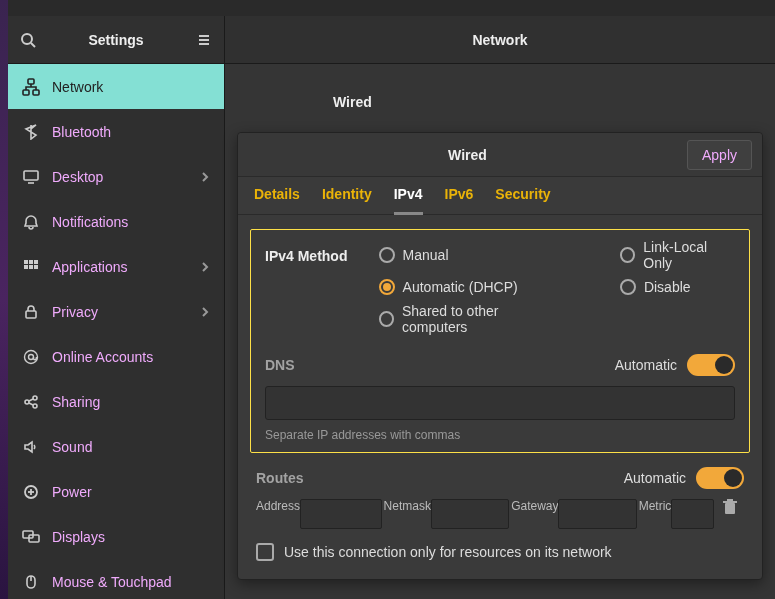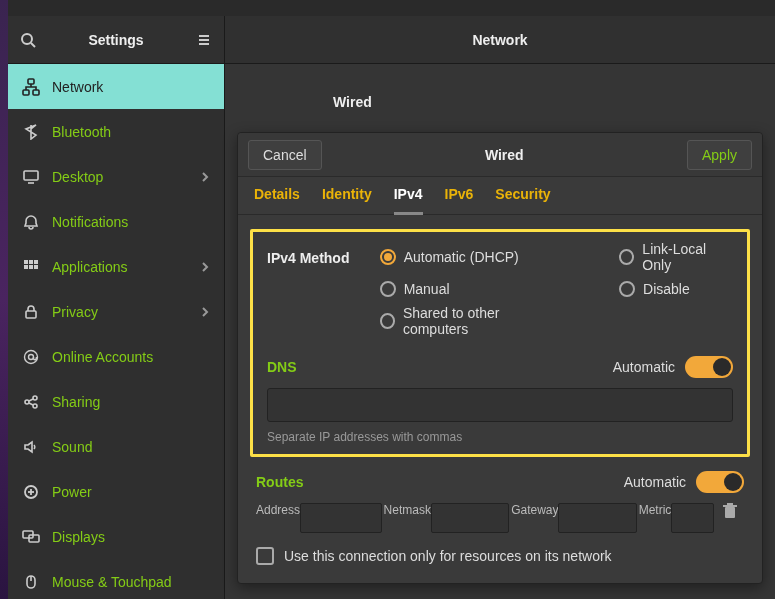--- a/index.html
+++ b/index.html
@@ -41,21 +41,21 @@
   }
   .body {
     flex: 1; display: flex;
   }
   .sidebar {
     width: 217px; background: #2f2f2f; display: flex; flex-direction: column;
     border-right: 1px solid #1a1a1a;
   }
   .sidebar-item {
     height: 45px; display: flex; align-items: center; padding: 0 14px;
-    color: #84cc16; cursor: pointer; gap: 12px;
+    color: #f0abfc; cursor: pointer; gap: 12px;
   }
   .sidebar-item.active {
     background: #84e0d4; color: #222;
   }
   .sidebar-item .chev {
     margin-left: auto; color: #999;
   }
   .sb-icon {
     width: 18px; height: 18px; display: flex; align-items: center; justify-content: center;
   }
@@ -73,32 +73,32 @@
   .dialog-header {
     height: 44px; display: flex; align-items: center; padding: 0 10px;
     border-bottom: 1px solid #2a2a2a;
     background: #383838;
     border-radius: 4px 4px 0 0;
   }
   .btn {
     height: 30px; padding: 0 14px; border-radius: 3px; border: 1px solid #555;
     background: #3f3f3f; color: #ddd; display: flex; align-items: center; cursor: pointer;
   }
-  .btn.disabled { color: #84cc16; }
+  .btn.disabled { color: #f0abfc; }
   .dialog-title { flex: 1; text-align: center; font-weight: 600; color: #eee; }
   .tabs {
     display: flex; gap: 22px; padding: 0 16px; height: 38px; align-items: center;
     border-bottom: 1px solid #2a2a2a;
   }
   .tab { color: #eab308; font-weight: 600; cursor: pointer; height: 38px; display: flex; align-items: center;
     border-bottom: 3px solid transparent; }
   .tab.active { color: #fff; border-bottom-color: #888; }
   .dialog-body { padding: 14px 18px 18px 18px; }
   .hl-box {
-    border: 3px solid #fde047; border-radius: 2px;
+    border: 1px solid #fde047; border-radius: 2px;
     padding: 14px 14px 10px 14px; margin-bottom: 14px;
     margin-left: -6px; margin-right: -6px;
   }
   .row { display: flex; }
   .field-label { width: 118px; font-weight: 600; color: #eee; padding-top: 4px; }
   .radio-cols { display: flex; gap: 60px; }
   .radio-col { display: flex; flex-direction: column; gap: 10px; }
   .radio {
     display: flex; align-items: center; gap: 8px; cursor: pointer; height: 22px;
   }
@@ -107,21 +107,21 @@
     display: flex; align-items: center; justify-content: center;
   }
   .radio.sel .dot { border-color: #f2a83a; }
   .radio.sel .dot::after {
     content: ""; width: 8px; height: 8px; border-radius: 50%; background: #f2a83a;
   }
   .sub-section { margin-top: 24px; }
   .sub-head {
     display: flex; align-items: center; margin-bottom: 10px;
   }
-  .sub-head .lbl { font-weight: 600; color: #84cc16; }
+  .sub-head .lbl { font-weight: 600; color: #a3a3a3; }
   .sub-head .spacer { flex: 1; }
   .sub-head .auto-lbl { color: #ddd; margin-right: 10px; }
   .toggle {
     width: 48px; height: 22px; border-radius: 11px; background: #f2a83a;
     position: relative; cursor: pointer;
   }
   .toggle .knob {
     position: absolute; right: 2px; top: 2px; width: 18px; height: 18px;
     border-radius: 50%; background: #2a2a2a;
   }
@@ -314,49 +314,46 @@
         </span>
         <span>Mouse &amp; Touchpad</span>
       </div>
     </div>
 
     <div class="content">
       <div class="section-label">Wired</div>
 
       <div class="dialog">
         <div class="dialog-header">
-          <div class="btn">
-              <span>Cancel</span>
-            </div>
           <div class="dialog-title">Wired</div>
           <div class="btn disabled">
               <span>Apply</span>
             </div>
         </div>
         <div class="tabs">
           <div class="tab">Details</div>
           <div class="tab">Identity</div>
           <div class="tab active">IPv4</div>
           <div class="tab">IPv6</div>
           <div class="tab">Security</div>
         </div>
         <div class="dialog-body">
 
           <div class="hl-box">
             <div class="row">
               <div class="field-label">IPv4 Method</div>
               <div class="radio-cols">
                 <div class="radio-col">
+                  <div class="radio">
+                      <span class="dot"></span>
+                      <span>Manual</span>
+                    </div>
                   <div class="radio sel">
                       <span class="dot"></span>
                       <span>Automatic (DHCP)</span>
-                    </div>
-                  <div class="radio">
-                      <span class="dot"></span>
-                      <span>Manual</span>
                     </div>
                   <div class="radio">
                       <span class="dot"></span>
                       <span>Shared to other computers</span>
                     </div>
                 </div>
                 <div class="radio-col">
                   <div class="radio">
                       <span class="dot"></span>
                       <span>Link-Local Only</span>

